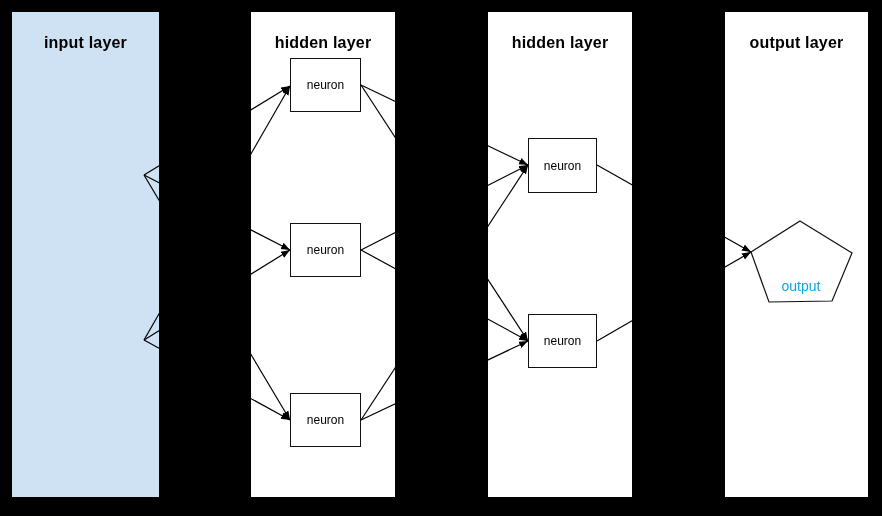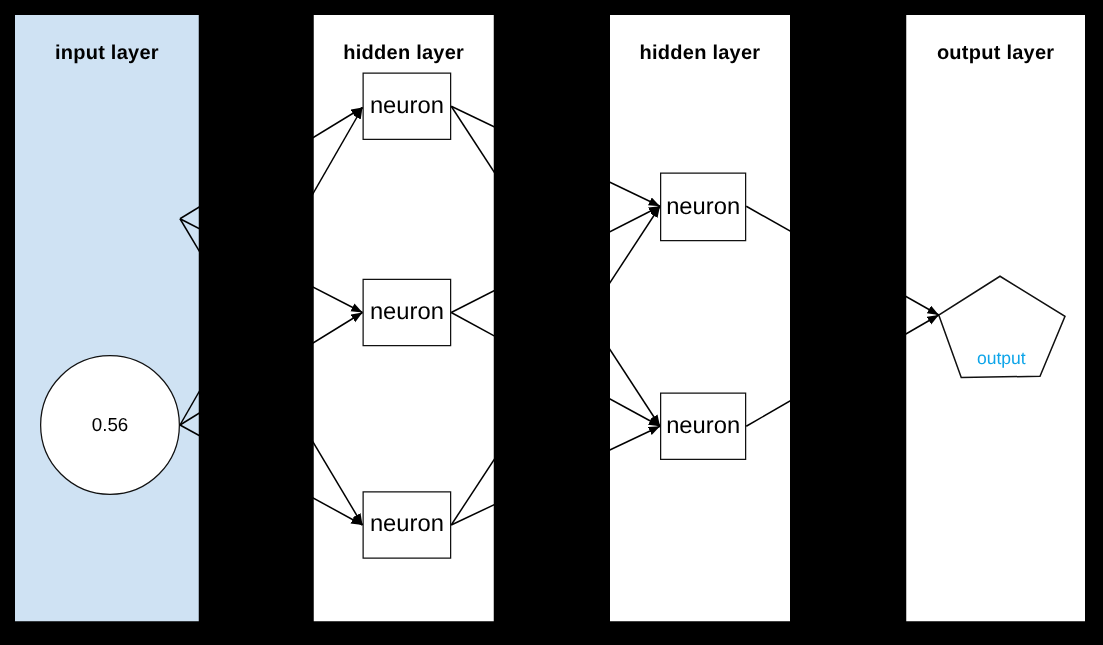--- a/index.html
+++ b/index.html
@@ -25,21 +25,21 @@
     color:#000000;
     letter-spacing:0.2px;
   }
 
   .node {
     position:absolute;
     box-sizing:border-box;
     background:#ffffff;
     border:1px solid #111111;
     display:flex; align-items:center; justify-content:center;
-    font-size:19px; color:#000000;
+    font-size:12px; color:#000000;
     z-index:2;
   }
   .node.circle { border-radius:50%; font-size:15px; }
 
   .node-c1 { left:32px;  top:119px; width:112px; height:112px; }
   .node-c2 { left:32px;  top:284px; width:112px; height:112px; }
 
   .node-h1n1 { left:290px; top:58px;  width:71px; height:54px; }
   .node-h1n2 { left:290px; top:223px; width:71px; height:54px; }
   .node-h1n3 { left:290px; top:393px; width:71px; height:54px; }
@@ -71,23 +71,20 @@
   <div class="panel panel-hidden1">
     <div class="panel-title">hidden layer</div>
   </div>
   <div class="panel panel-hidden2">
     <div class="panel-title">hidden layer</div>
   </div>
   <div class="panel panel-output">
     <div class="panel-title">output layer</div>
   </div>
 
-  <div class="node circle node-c2">
-    <span>0.56</span>
-  </div>
 
   <div class="node node-h1n1">
     <span>neuron</span>
   </div>
   <div class="node node-h1n2">
     <span>neuron</span>
   </div>
   <div class="node node-h1n3">
     <span>neuron</span>
   </div>

